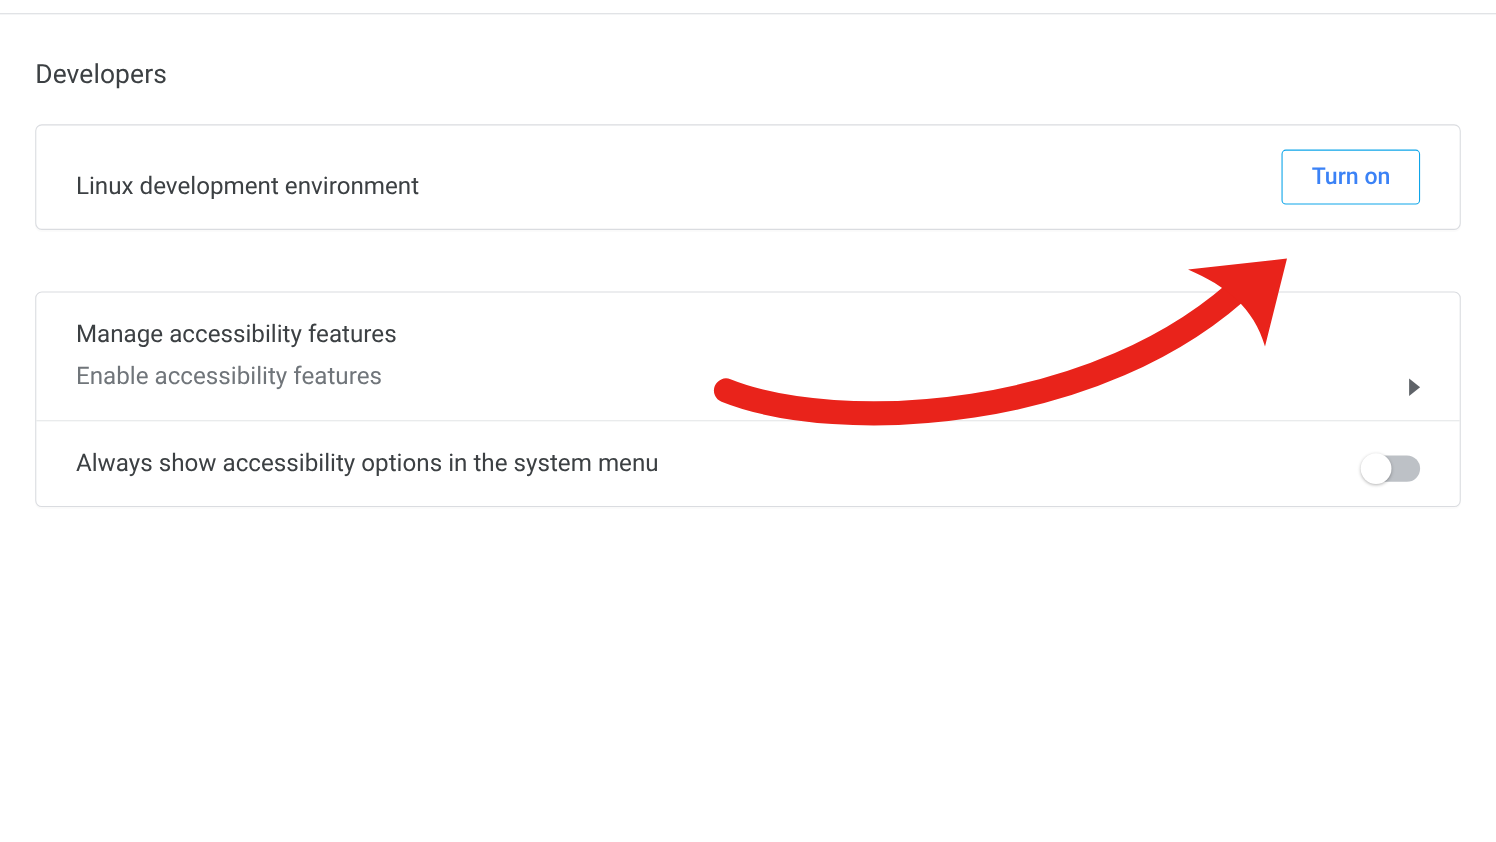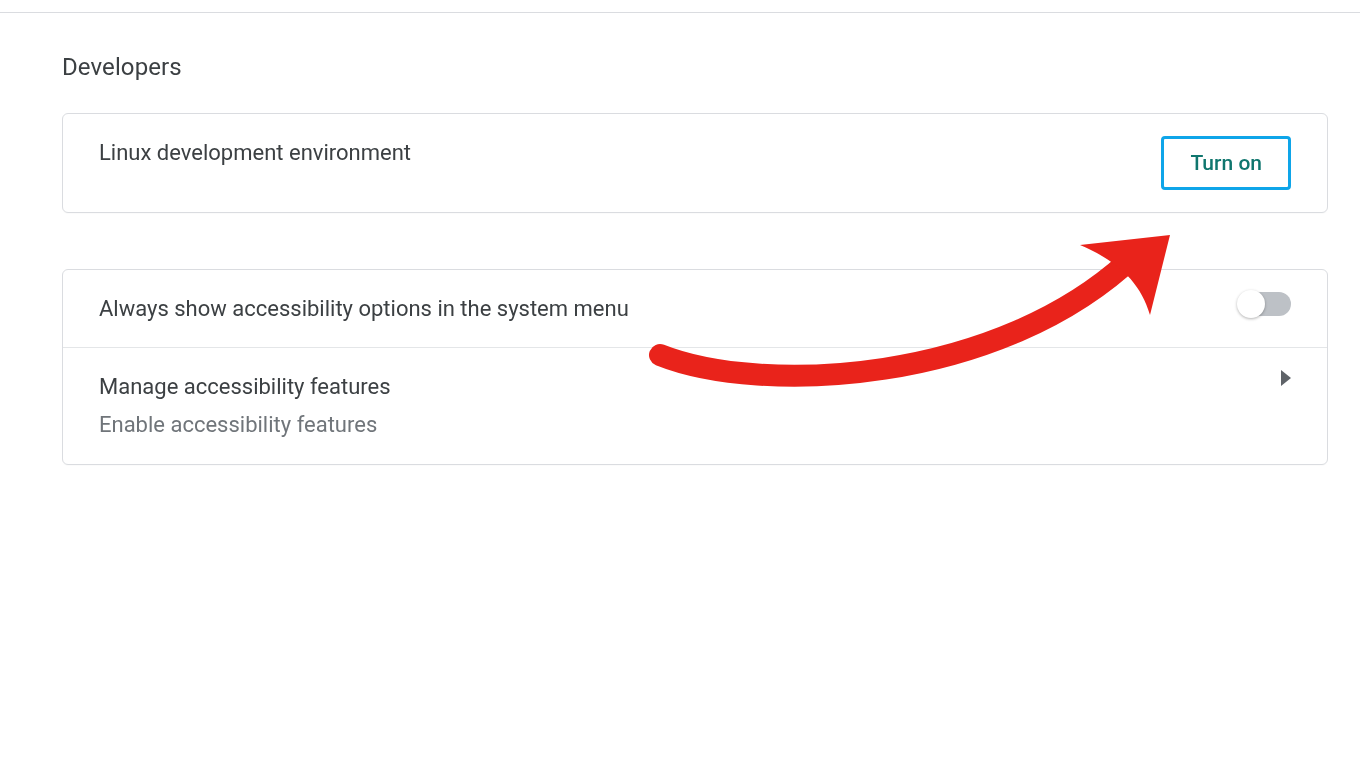--- a/index.html
+++ b/index.html
@@ -16,39 +16,38 @@
       position: relative;
     }
     .top-divider {
       width: 100%;
       height: 1px;
       background: #dadce0;
       margin-top: 12px;
     }
     .content {
       padding: 40px 32px 0 32px;
-      margin-left: 30px;
     }
     .section-heading {
       font-size: 24px;
       font-weight: 400;
       color: #3c4043;
       margin-bottom: 32px;
       letter-spacing: 0.1px;
     }
     .card {
       border: 1px solid #dadce0;
       border-radius: 6px;
       background: #fff;
       margin-bottom: 56px;
       box-shadow: 0 1px 1px rgba(0,0,0,0.02);
     }
     .card-row {
       display: flex;
-      align-items: flex-start;
+      align-items: flex-end;
       justify-content: space-between;
       padding: 22px 36px;
     }
     .card-row + .card-row {
       border-top: 1px solid #e4e6e8;
     }
     .row-text {
       display: flex;
       flex-direction: column;
       gap: 4px;
@@ -63,23 +62,23 @@
       font-size: 22px;
       color: #70757a;
       font-weight: 400;
       line-height: 1.6;
     }
     .learn-more-link {
       color: #1a73e8;
       cursor: pointer;
     }
     .turn-on-btn {
-      border: 3px solid #0ea5e9;
+      border: 1px solid #0ea5e9;
       background: #fff;
-      color: #0f766e;
+      color: #3b82f6;
       font-size: 21px;
       font-weight: 500;
       padding: 12px 26px;
       border-radius: 4px;
       cursor: pointer;
       font-family: inherit;
       white-space: nowrap;
     }
     .toggle {
       width: 52px;
@@ -131,32 +130,32 @@
         <div class="row-title">Linux development environment</div>
       </div>
       <button class="turn-on-btn">Turn on</button>
     </div>
   </div>
 
 
   <div class="card">
     <div class="card-row">
       <div class="row-text">
+        <div class="row-title">Manage accessibility features</div>
+        <div class="row-subtitle">Enable accessibility features</div>
+      </div>
+      <div class="chevron-right"></div>
+    </div>
+    <div class="card-row">
+      <div class="row-text">
         <div class="row-title">Always show accessibility options in the system menu</div>
       </div>
       <div class="toggle">
         <div class="toggle-knob"></div>
       </div>
-    </div>
-    <div class="card-row">
-      <div class="row-text">
-        <div class="row-title">Manage accessibility features</div>
-        <div class="row-subtitle">Enable accessibility features</div>
-      </div>
-      <div class="chevron-right"></div>
     </div>
   </div>
 
 
 </div>
 
 <svg class="annotation-arrow" width="560" height="180" viewBox="0 0 560 180">
   <path d="M 20 130 C 120 170, 360 160, 495 30" stroke="#e9231b" stroke-width="22" fill="none" stroke-linecap="round"></path>
   <path d="M 440 20 L 530 10 L 510 90 C 500 55, 475 35, 440 20 Z" fill="#e9231b"></path>
 </svg>

